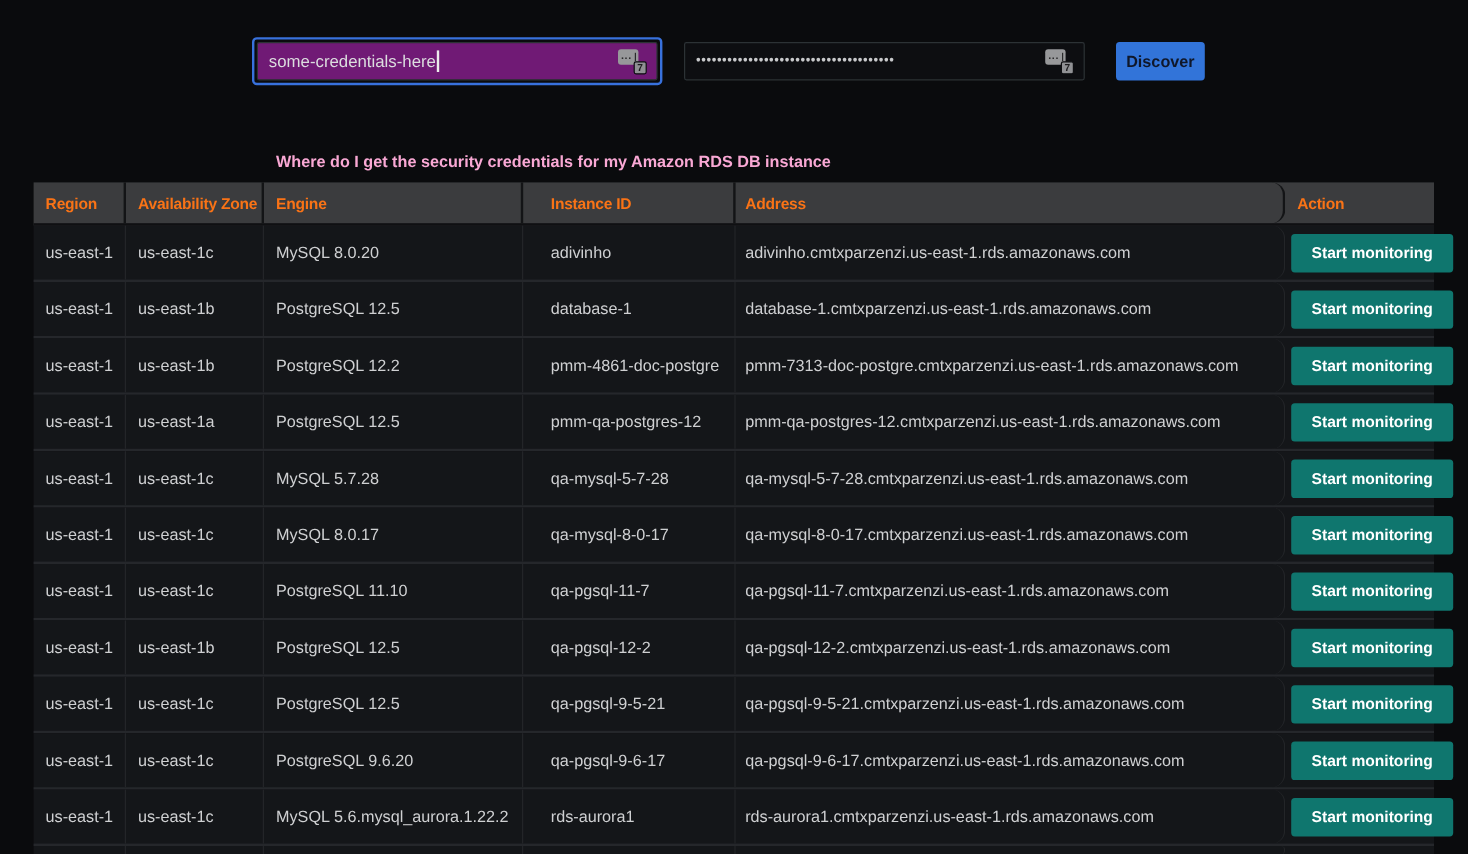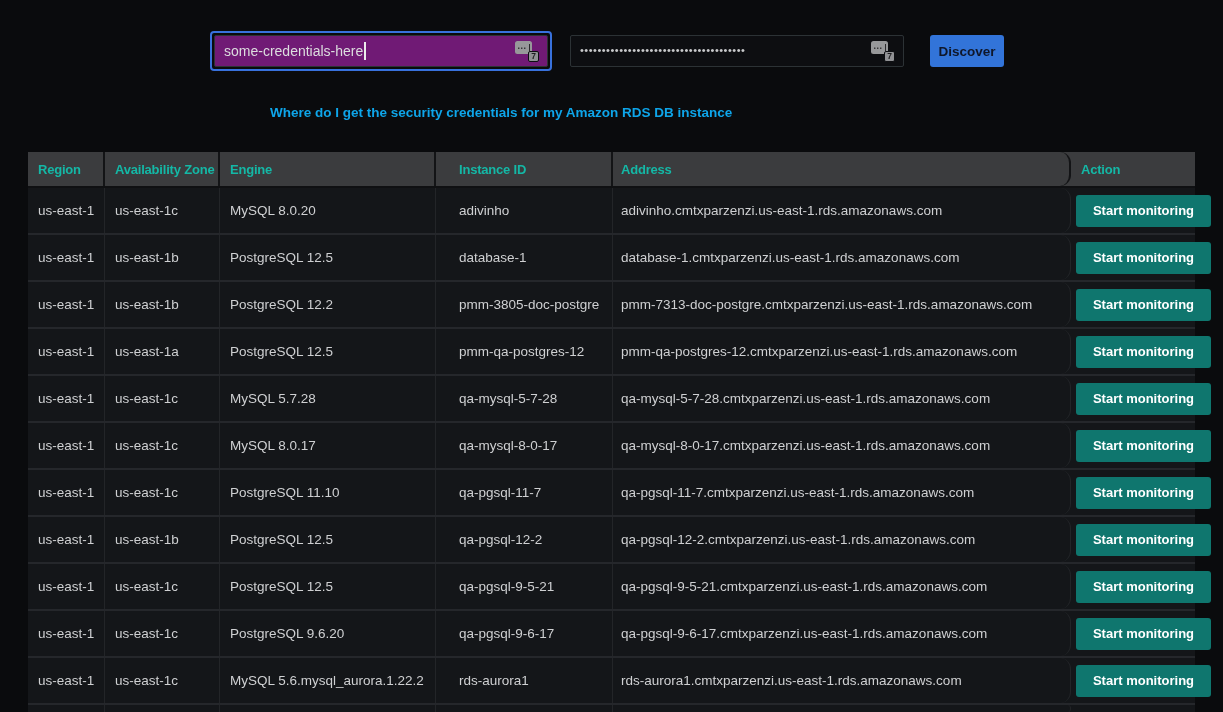--- a/index.html
+++ b/index.html
@@ -47,33 +47,32 @@
 
   .discover-btn {
     position:absolute; left:930px; top:35px; width:74px; height:32px;
     background:#3274d9; border:none; border-radius:3px;
     color:#0f172a; font-size:13.5px; font-weight:600;
     display:flex; align-items:center; justify-content:center;
     font-family:"Liberation Sans", sans-serif; cursor:pointer;
   }
 
   .help-link {
-    position:absolute; left:230px; top:105px;
-    color:#0ea5e9; font-size:13.5px; font-weight:700; text-decoration:none;
+    position:absolute; left:230px; top:127px;
+    color:#f9a8d4; font-size:13.5px; font-weight:700; text-decoration:none;
     white-space:nowrap;
-    margin-left:40px;
   }
 
   
   .rds-table { position:absolute; left:28px; top:152px; width:1167px; }
 
   .header-row { display:flex; height:36px; background:#3b3c3e; border-bottom:2px solid #0f1012; }
   .header-cell {
     display:flex; align-items:center; padding-left:10px;
-    color:#14b8a6; font-size:13px; font-weight:700; letter-spacing:-0.2px;
+    color:#f97316; font-size:13px; font-weight:700; letter-spacing:-0.2px;
     border-right:2px solid #131416; white-space:nowrap; overflow:hidden; flex:none;
   }
   .header-cell:last-child { border-right:none; }
 
   .data-row { display:flex; height:47px; background:#141619; border-bottom:2px solid #25272b; }
   .data-cell {
     display:flex; align-items:center; padding-left:10px;
     color:#cfd0d2; font-size:13.5px;
     border-right:1px solid #232528; white-space:nowrap; overflow:hidden; flex:none;
   }
@@ -156,21 +155,21 @@
     <div class="data-cell col-iid">database-1</div>
     <div class="data-cell col-addr">database-1.cmtxparzenzi.us-east-1.rds.amazonaws.com</div>
     <div class="data-cell col-action">
       <div class="row-button">Start monitoring</div>
     </div>
   </div>
       <div class="data-row">
     <div class="data-cell col-region">us-east-1</div>
     <div class="data-cell col-az">us-east-1b</div>
     <div class="data-cell col-engine">PostgreSQL 12.2</div>
-    <div class="data-cell col-iid">pmm-3805-doc-postgre</div>
+    <div class="data-cell col-iid">pmm-4861-doc-postgre</div>
     <div class="data-cell col-addr">pmm-7313-doc-postgre.cmtxparzenzi.us-east-1.rds.amazonaws.com</div>
     <div class="data-cell col-action">
       <div class="row-button">Start monitoring</div>
     </div>
   </div>
       <div class="data-row">
     <div class="data-cell col-region">us-east-1</div>
     <div class="data-cell col-az">us-east-1a</div>
     <div class="data-cell col-engine">PostgreSQL 12.5</div>
     <div class="data-cell col-iid">pmm-qa-postgres-12</div>

